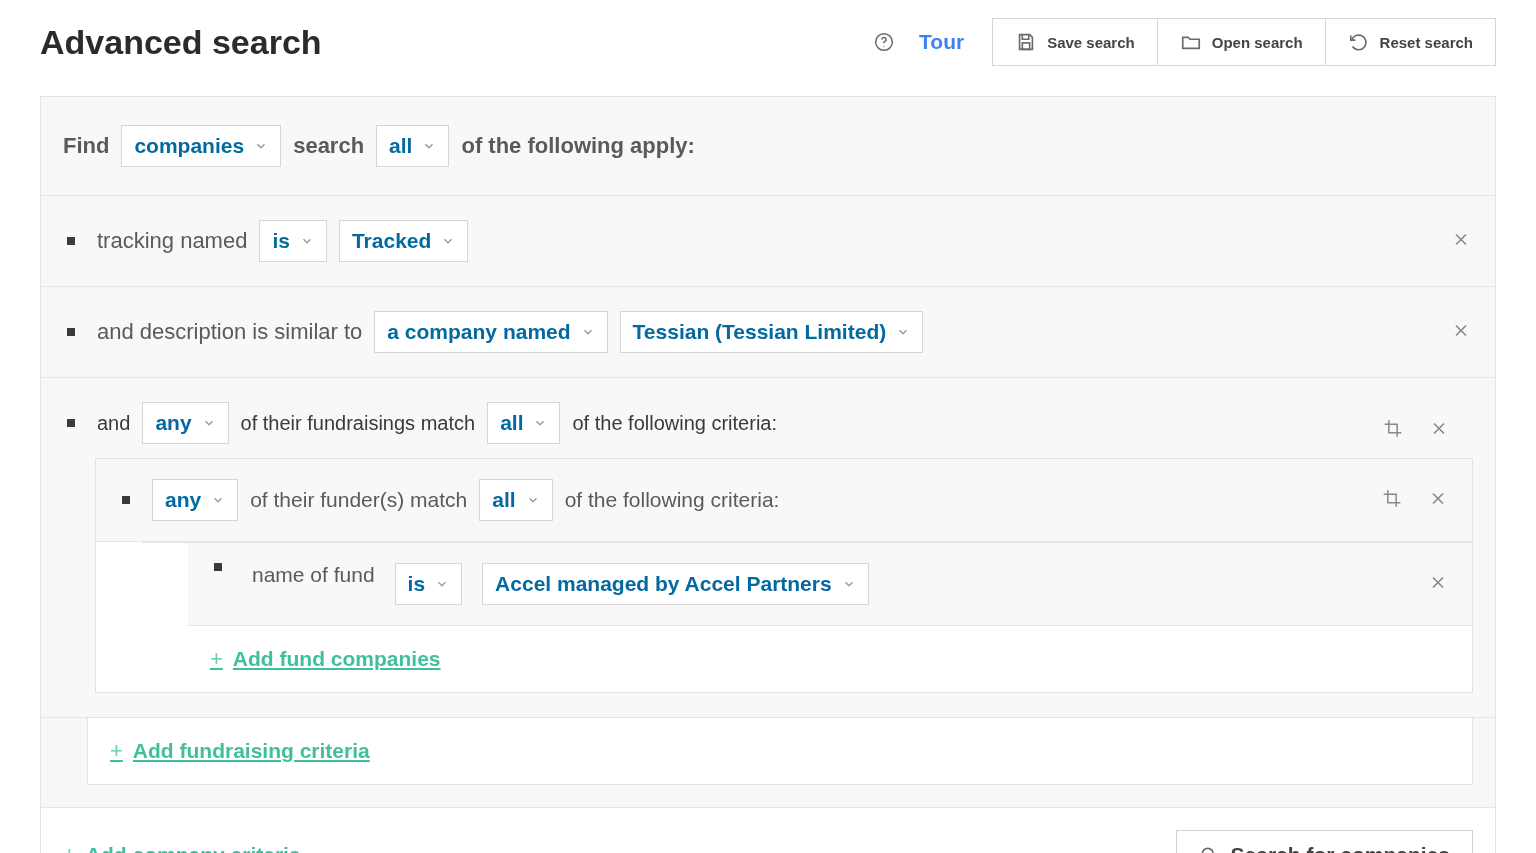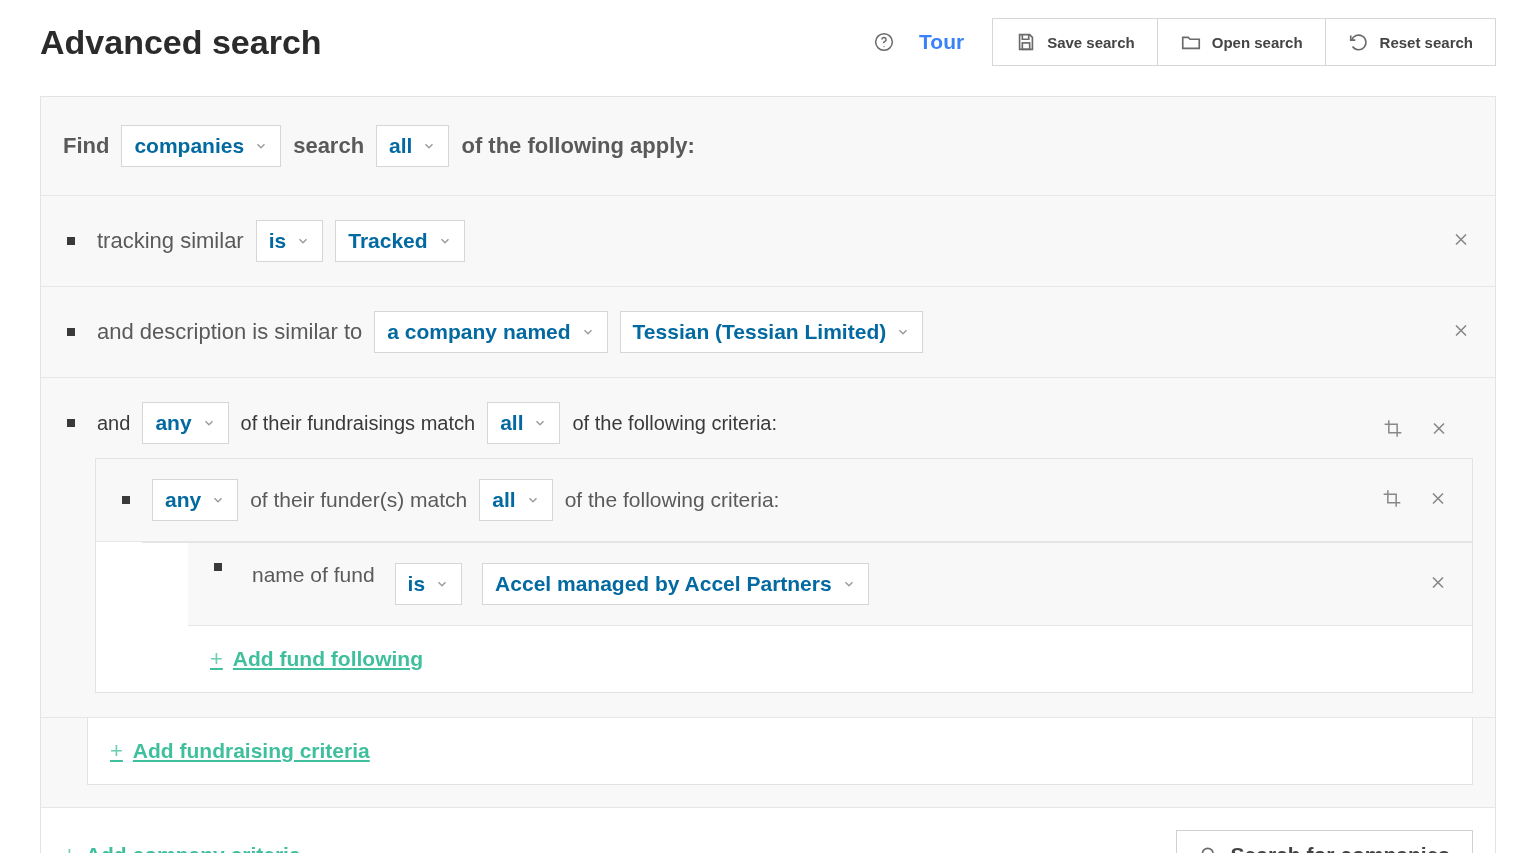--- a/index.html
+++ b/index.html
@@ -301,21 +301,21 @@
             <svg width="14" height="14" viewBox="0 0 24 24" fill="none" stroke="currentColor" stroke-width="2.5">
               <path d="M6 9l6 6 6-6"></path>
             </svg>
           </span>
       </span>
       <span>of the following apply:</span>
     </div>
 
     <div class="criteria-row">
       <span class="bullet"></span>
-      <span class="text">tracking similar</span>
+      <span class="text">tracking named</span>
       <span class="select">
         <span>is</span>
         <span class="chev">
             <svg width="14" height="14" viewBox="0 0 24 24" fill="none" stroke="currentColor" stroke-width="2.5">
               <path d="M6 9l6 6 6-6"></path>
             </svg>
           </span>
       </span>
       <span class="select">
         <span>Tracked</span>
@@ -460,21 +460,21 @@
               <button class="row-action-btn">
                 <span><svg width="20" height="20" viewBox="0 0 24 24" fill="none" stroke="currentColor" stroke-width="2">
                         <path d="M6 6l12 12M18 6L6 18"></path>
                       </svg></span>
               </button>
             </div>
           </div>
           <div class="add-row" style="margin-left:46px;">
             <button class="add-link">
               <span class="add-plus">+</span>
-              <span>Add fund following</span>
+              <span>Add fund companies</span>
             </button>
           </div>
         </div>
 
       </div>
       </div>
 
       <div class="add-row" style="margin-left:46px; border:1px solid #e3e3e3; border-top:none; margin-right:22px; margin-bottom:22px;">
         <button class="add-link">
           <span class="add-plus">+</span>

